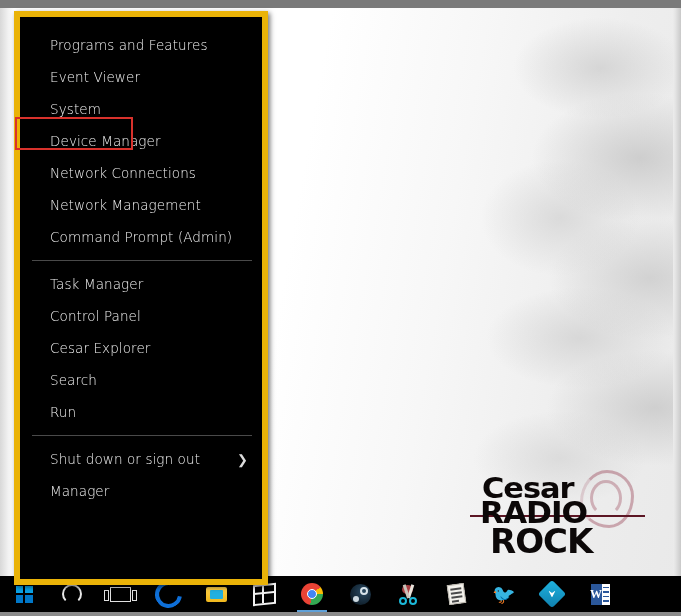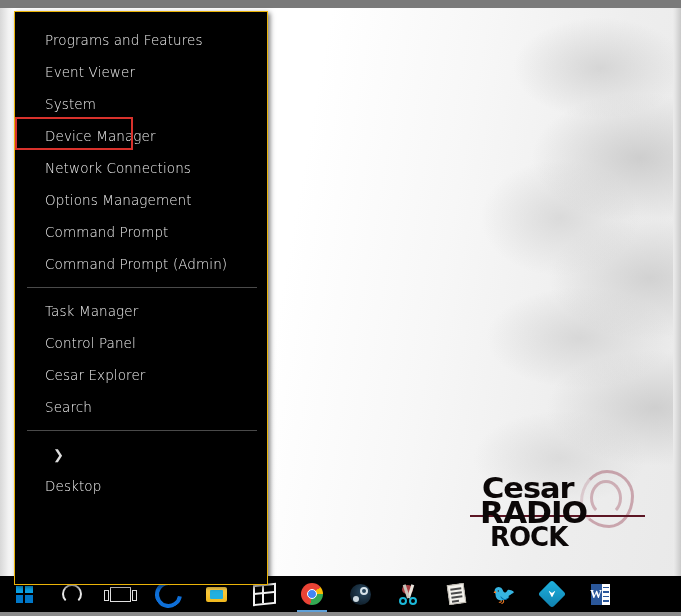--- a/index.html
+++ b/index.html
@@ -91,21 +91,21 @@
   #brand-l2 {
     left: 10px;
     top: 28px;
     font-size: 30px;
     transform: scaleX(1.04);
     transform-origin: left center;
   }
   #brand-l3 {
     left: 20px;
     top: 54px;
-    font-size: 26px;
+    font-size: 34px;
     transform: scaleX(1.0);
     transform-origin: left center;
   }
   #brand-rule {
     position: absolute;
     left: 0px;
     top: 45px;
     width: 175px;
     height: 2px;
     background: #5c1624;
@@ -391,21 +391,21 @@
   }
 
   
   #winx-menu {
     position: absolute;
     left: 14px;
     top: 11px;
     width: 254px;
     height: 574px;
     background: #000000;
-    border: 1px solid #eab308;
+    border: 6px solid #eab308;
     box-sizing: border-box;
     box-shadow: 2px 2px 5px rgba(0,0,0,0.55);
     padding-top: 12px;
   }
   .menu-item {
     height: 32px;
     display: flex;
     align-items: center;
     padding-left: 30px;
     padding-right: 14px;
@@ -538,49 +538,50 @@
     <div class="menu-item">
       <span class="label">System</span>
     </div>
     <div class="menu-item">
       <span class="label">Device Manager</span>
     </div>
     <div class="menu-item">
       <span class="label">Network Connections</span>
     </div>
     <div class="menu-item">
-      <span class="label">Options Management</span>
-    </div>
-    <div class="menu-item">
-      <span class="label">Command Prompt</span>
+      <span class="label">Network Management</span>
     </div>
     <div class="menu-item">
       <span class="label">Command Prompt (Admin)</span>
     </div>
 
     <div class="menu-sep"></div>
 
     <div class="menu-item">
       <span class="label">Task Manager</span>
     </div>
     <div class="menu-item">
       <span class="label">Control Panel</span>
     </div>
     <div class="menu-item">
       <span class="label">Cesar Explorer</span>
     </div>
     <div class="menu-item">
       <span class="label">Search</span>
     </div>
+    <div class="menu-item">
+      <span class="label">Run</span>
+    </div>
 
     <div class="menu-sep"></div>
 
     <div class="menu-item">
+      <span class="label">Shut down or sign out</span>
       <span class="chevron">❯</span>
     </div>
     <div class="menu-item">
-      <span class="label">Desktop</span>
+      <span class="label">Manager</span>
     </div>
   </div>
 
   <div id="highlight-box"></div>
 
 </div>
 
 </body></html>

